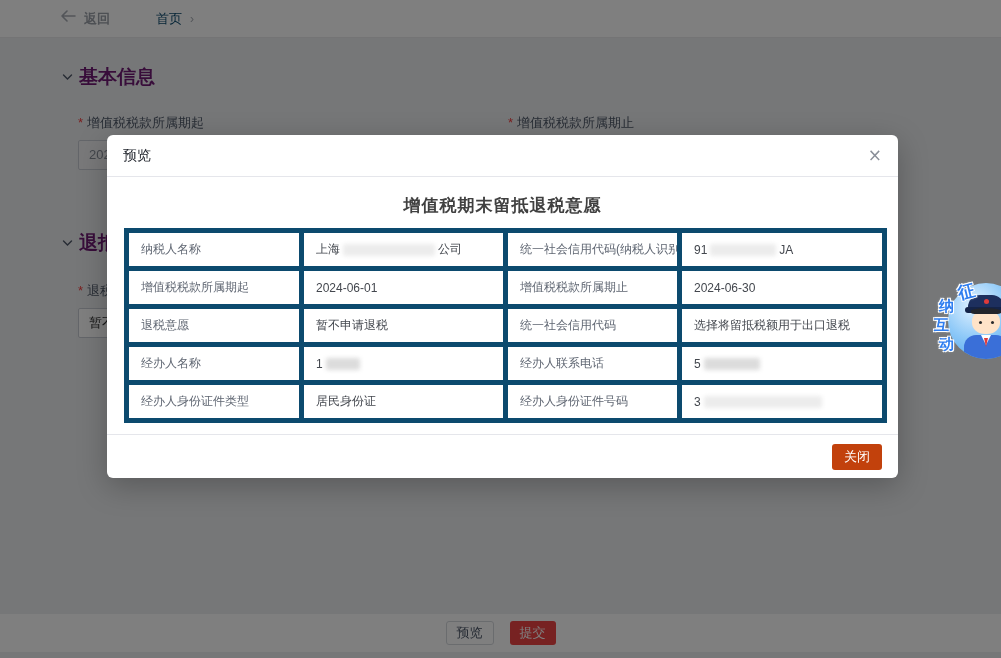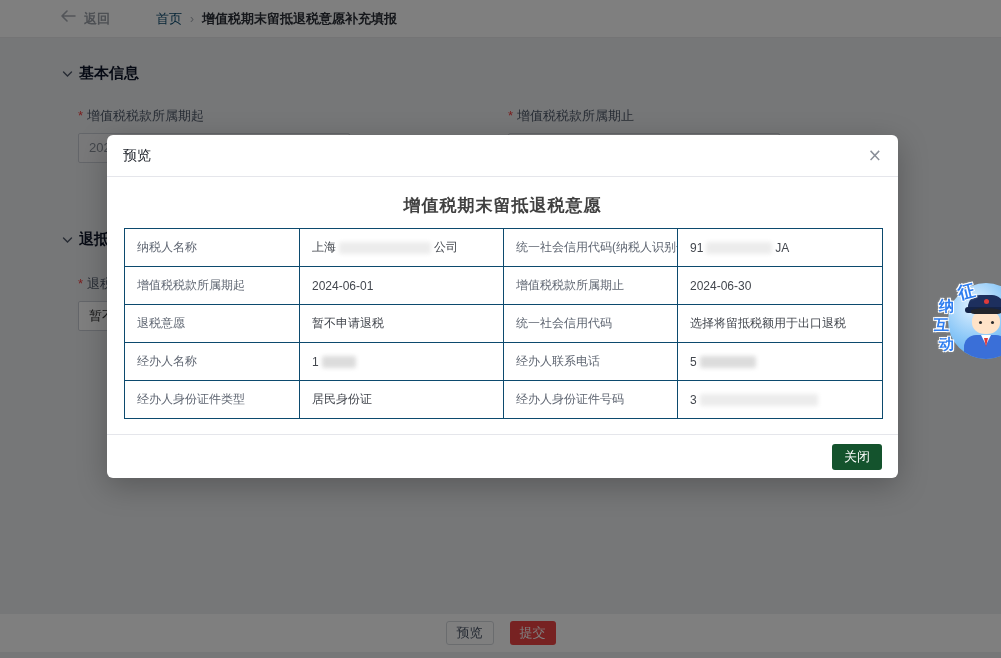--- a/index.html
+++ b/index.html
@@ -19,21 +19,21 @@
   .back-group { display:flex; margin-left:60px; color:#9ba0a8; font-weight:bold; }
   .back-group svg { margin-right:8px; }
   .crumbs { display:flex; align-items:center; margin-left:46px; }
   .crumb-home { color:#0c4a6e; cursor:pointer; }
   .crumb-sep { color:#a9adb5; margin:0 8px; font-size:12px; }
   .crumb-cur { color:#2a2e36; font-weight:bold; }
   
   .content { position:absolute; top:38px; left:0; right:0; bottom:44px; background:#edeef0; }
   .sec-header { display:flex; align-items:center; margin-left:62px; }
   .sec-header .chev { display:inline-flex; margin-right:6px; color:#4e5969; }
-  .sec-title { font-size:15px; font-weight:bold; color:#0f172a; }
+  .sec-title { font-size:19px; font-weight:bold; color:#701a75; }
   .sec-basic { position:absolute; top:26px; left:0; right:0; }
   .form-grid { display:flex; margin-top:24px; }
   .form-field { width:430px; margin-left:78px; }
   .form-field + .form-field { margin-left:0; }
   .f-label { font-size:13px; color:#4e5969; }
   .req { color:#f53f3f; margin-right:4px; }
   .f-input {
     margin-top:8px; width:272px; height:30px; line-height:28px;
     background:#f2f3f5; border:1px solid #c9cdd4; border-radius:2px;
     font-size:13px; color:#868c96; padding:0 10px;
@@ -66,34 +66,34 @@
   .modal-close {
     margin-left:auto; font-size:17px; line-height:1; color:#8a8f99; cursor:pointer;
     font-family:"DejaVu Sans",sans-serif;
   }
   .doc-title { margin-top:17px; text-align:center; font-size:17px; font-weight:bold; color:#404040; letter-spacing:1px; }
   .preview-table {
     position:absolute; left:17px; top:93px; width:758px;
     border-collapse:collapse; table-layout:fixed; font-size:12px;
   }
   .preview-table td {
-    border:1px solid #0c4a6e; height:38px; padding:0 12px;
+    border:5px solid #0c4a6e; height:38px; padding:0 12px;
     overflow:hidden; white-space:nowrap;
   }
   .cell-label { color:#5f6672; }
   .cell-value { color:#43474e; }
   .redact { display:inline-block; vertical-align:middle; height:12px; border-radius:2px;
             background:#dcdcdc; filter:blur(2px); margin:0 3px; }
   .redact.light { background:#ececec; }
   .modal-footer {
     position:absolute; left:0; right:0; bottom:0; height:44px;
     border-top:1px solid #e5e6eb; display:flex; align-items:center; justify-content:flex-end;
     padding:0 16px; border-radius:0 0 6px 6px;
   }
-  .btn-close { background:#14532d; color:#fff; border:none; height:26px; padding:0 12px; font-size:13px; border-radius:3px; cursor:pointer; }
+  .btn-close { background:#c2410c; color:#fff; border:none; height:26px; padding:0 12px; font-size:13px; border-radius:3px; cursor:pointer; }
   
   .assistant { position:absolute; left:930px; top:275px; width:71px; height:85px; z-index:70; }
   .a-circle {
     position:absolute; left:18px; top:8px; width:76px; height:76px; border-radius:50%;
     background:radial-gradient(circle at 35% 30%, #e3f2ff 0%, #8ec9f8 45%, #3f9ae8 100%);
     overflow:hidden;
   }
   .hat { position:absolute; left:20px; top:12px; width:36px; height:15px; background:#1d2f5e; border-radius:16px 16px 4px 4px; }
   .hat-brim { position:absolute; left:17px; top:24px; width:42px; height:6px; background:#142348; border-radius:3px; }
   .badge { position:absolute; left:36px; top:16px; width:5px; height:5px; background:#e03a3a; border-radius:50%; }
@@ -122,21 +122,20 @@
     <span>
       <svg width="16" height="12" viewBox="0 0 16 12">
           <path d="M7 1 L2 6 L7 11 M2 6 H15" stroke="#a6abb3" stroke-width="1.6" fill="none" stroke-linecap="round" stroke-linejoin="round"></path>
         </svg>
     </span>
     <span>返回</span>
   </div>
   <nav class="crumbs">
     <span class="crumb-home">首页</span>
     <span class="crumb-sep">›</span>
-    <span class="crumb-cur">增值税期末留抵退税意愿补充填报</span>
   </nav>
 </header>
 
 <main class="content">
   <section class="sec-basic">
     <div class="sec-header">
       <span class="chev">
         <svg width="11" height="8" viewBox="0 0 11 8">
             <path d="M1.5 2 L5.5 6 L9.5 2" stroke="#4e5969" stroke-width="1.4" fill="none" stroke-linecap="round"></path>
           </svg>

